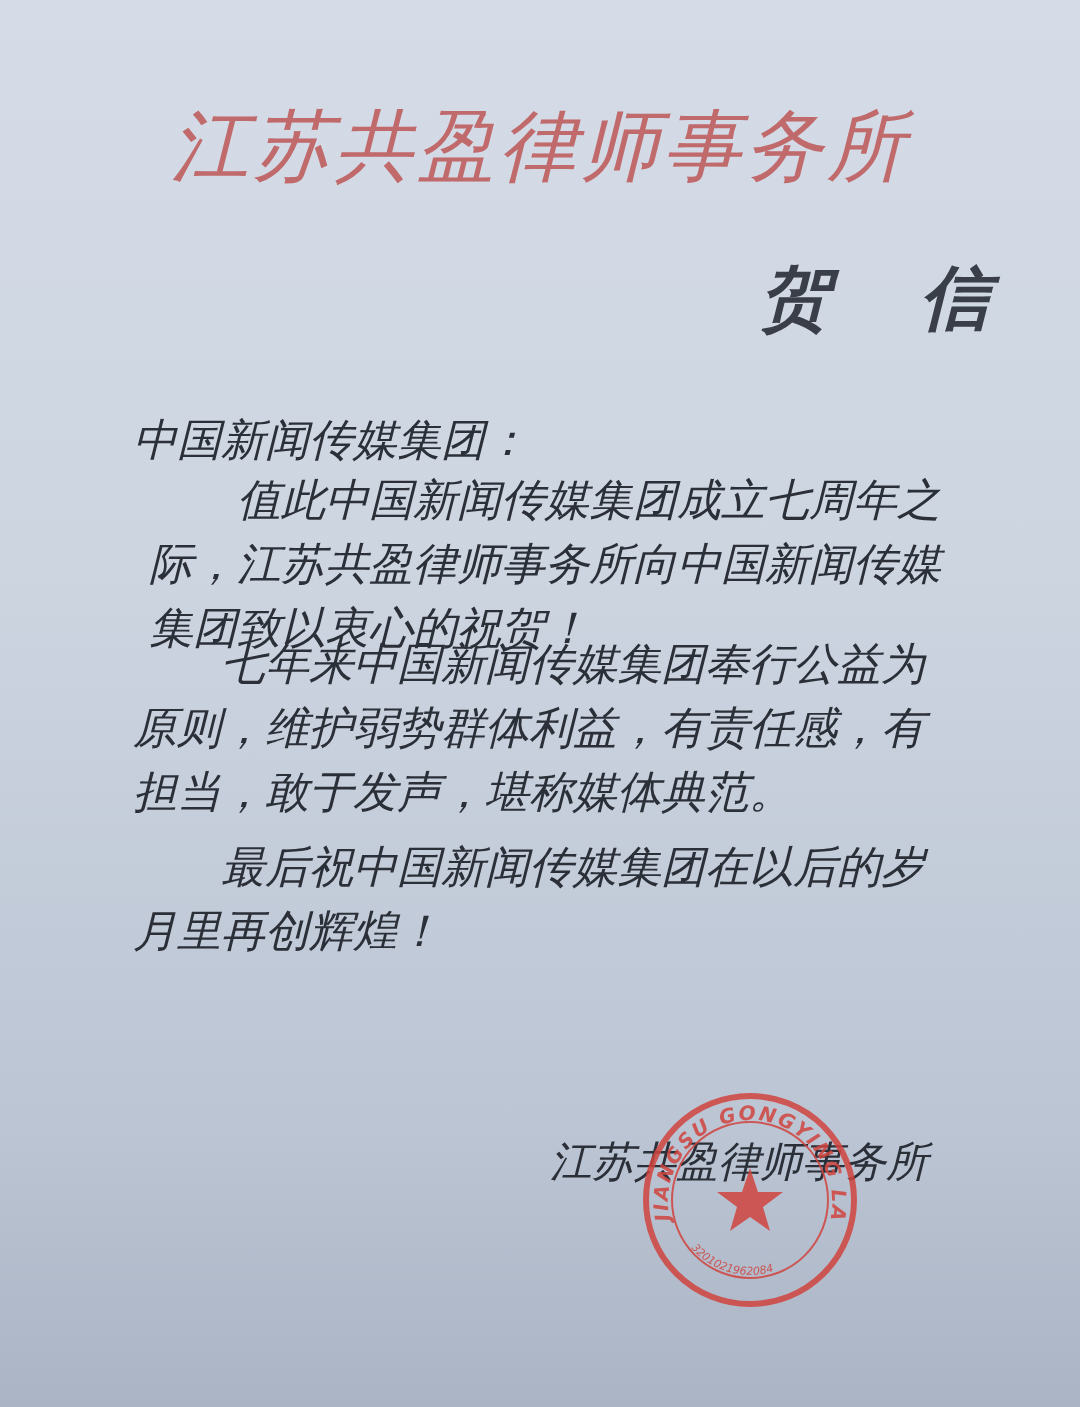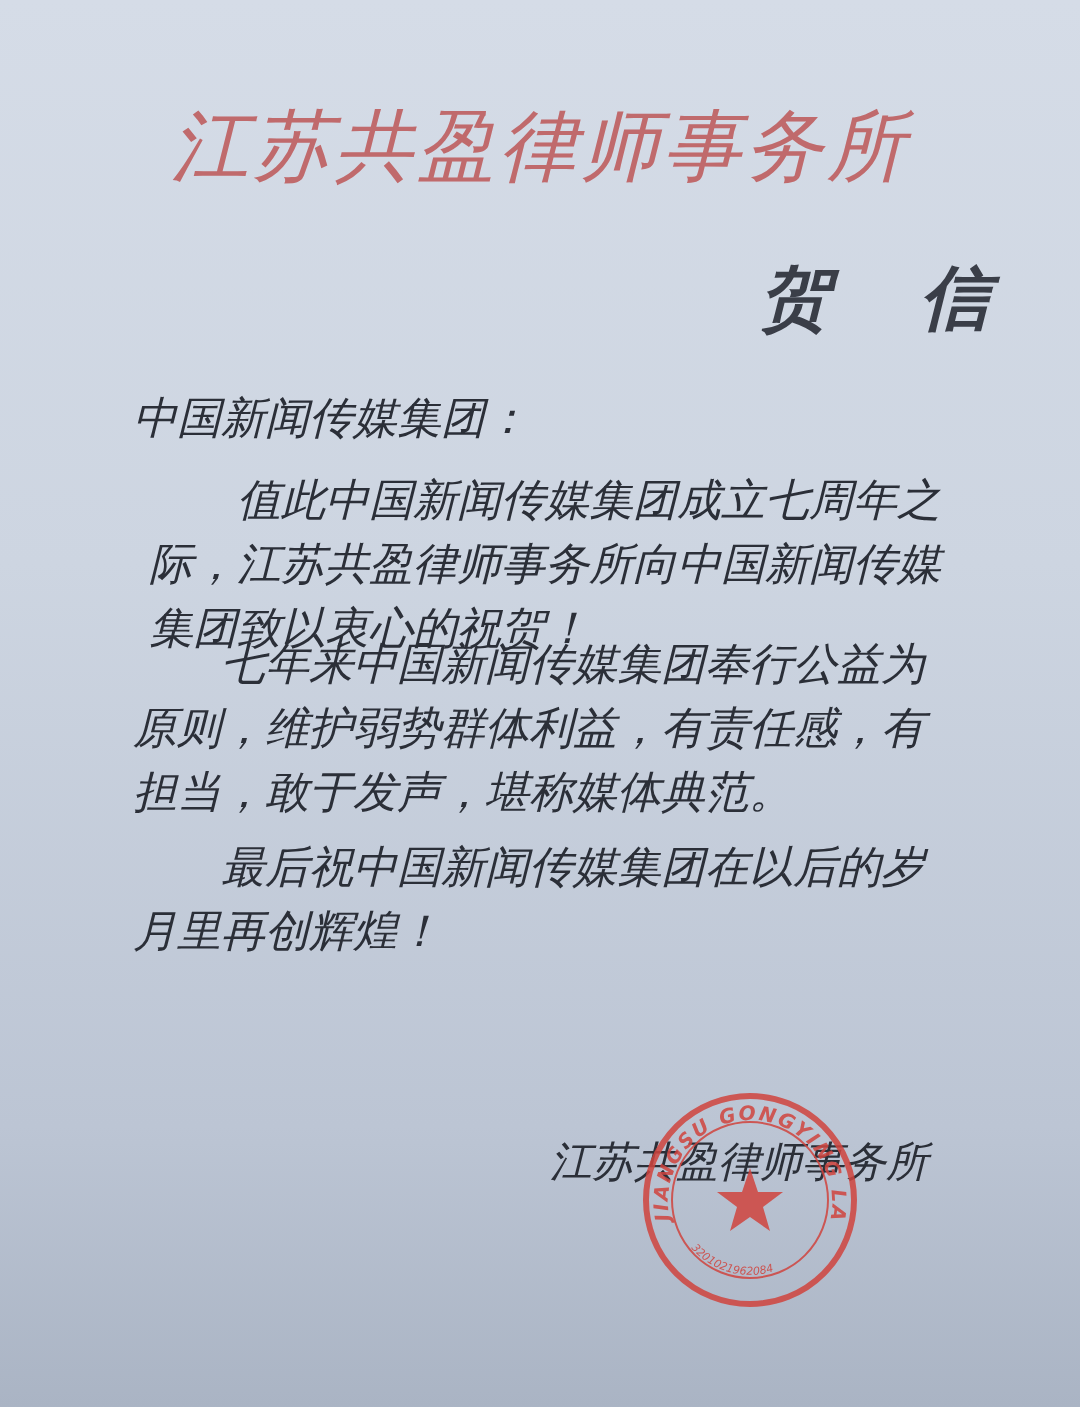--- a/index.html
+++ b/index.html
@@ -16,21 +16,21 @@
   }
   .doc-title {
     position: absolute; top: 240px; left: 0; width: 1080px; text-align: right;
     font-family: "DejaVu Sans", "Liberation Sans", sans-serif; font-weight: bold;
     font-size: 70px; color: #3a3e48; letter-spacing: 90px; text-indent: 90px; line-height: 100px; margin-top: 8px;
   }
   .body-text {
     position: absolute; left: 133px; width: 800px; color: #2b2f38;
     font-size: 44px; line-height: 64px;
   }
-  .salutation { top: 386px; }
+  .salutation { top: 408px; }
   .para { text-indent: 88px; }
   .p1 { top: 468px; margin-left: 16px; }
   .p2 { top: 632px; }
   .p3 { top: 835px; }
   .signature {
     position: absolute; right: 152px; text-align: right; color: #2b2f38;
     font-size: 42px; line-height: 60px;
   }
   .sig-org { top: 1132px; }
   .sig-date { top: 1208px; }

